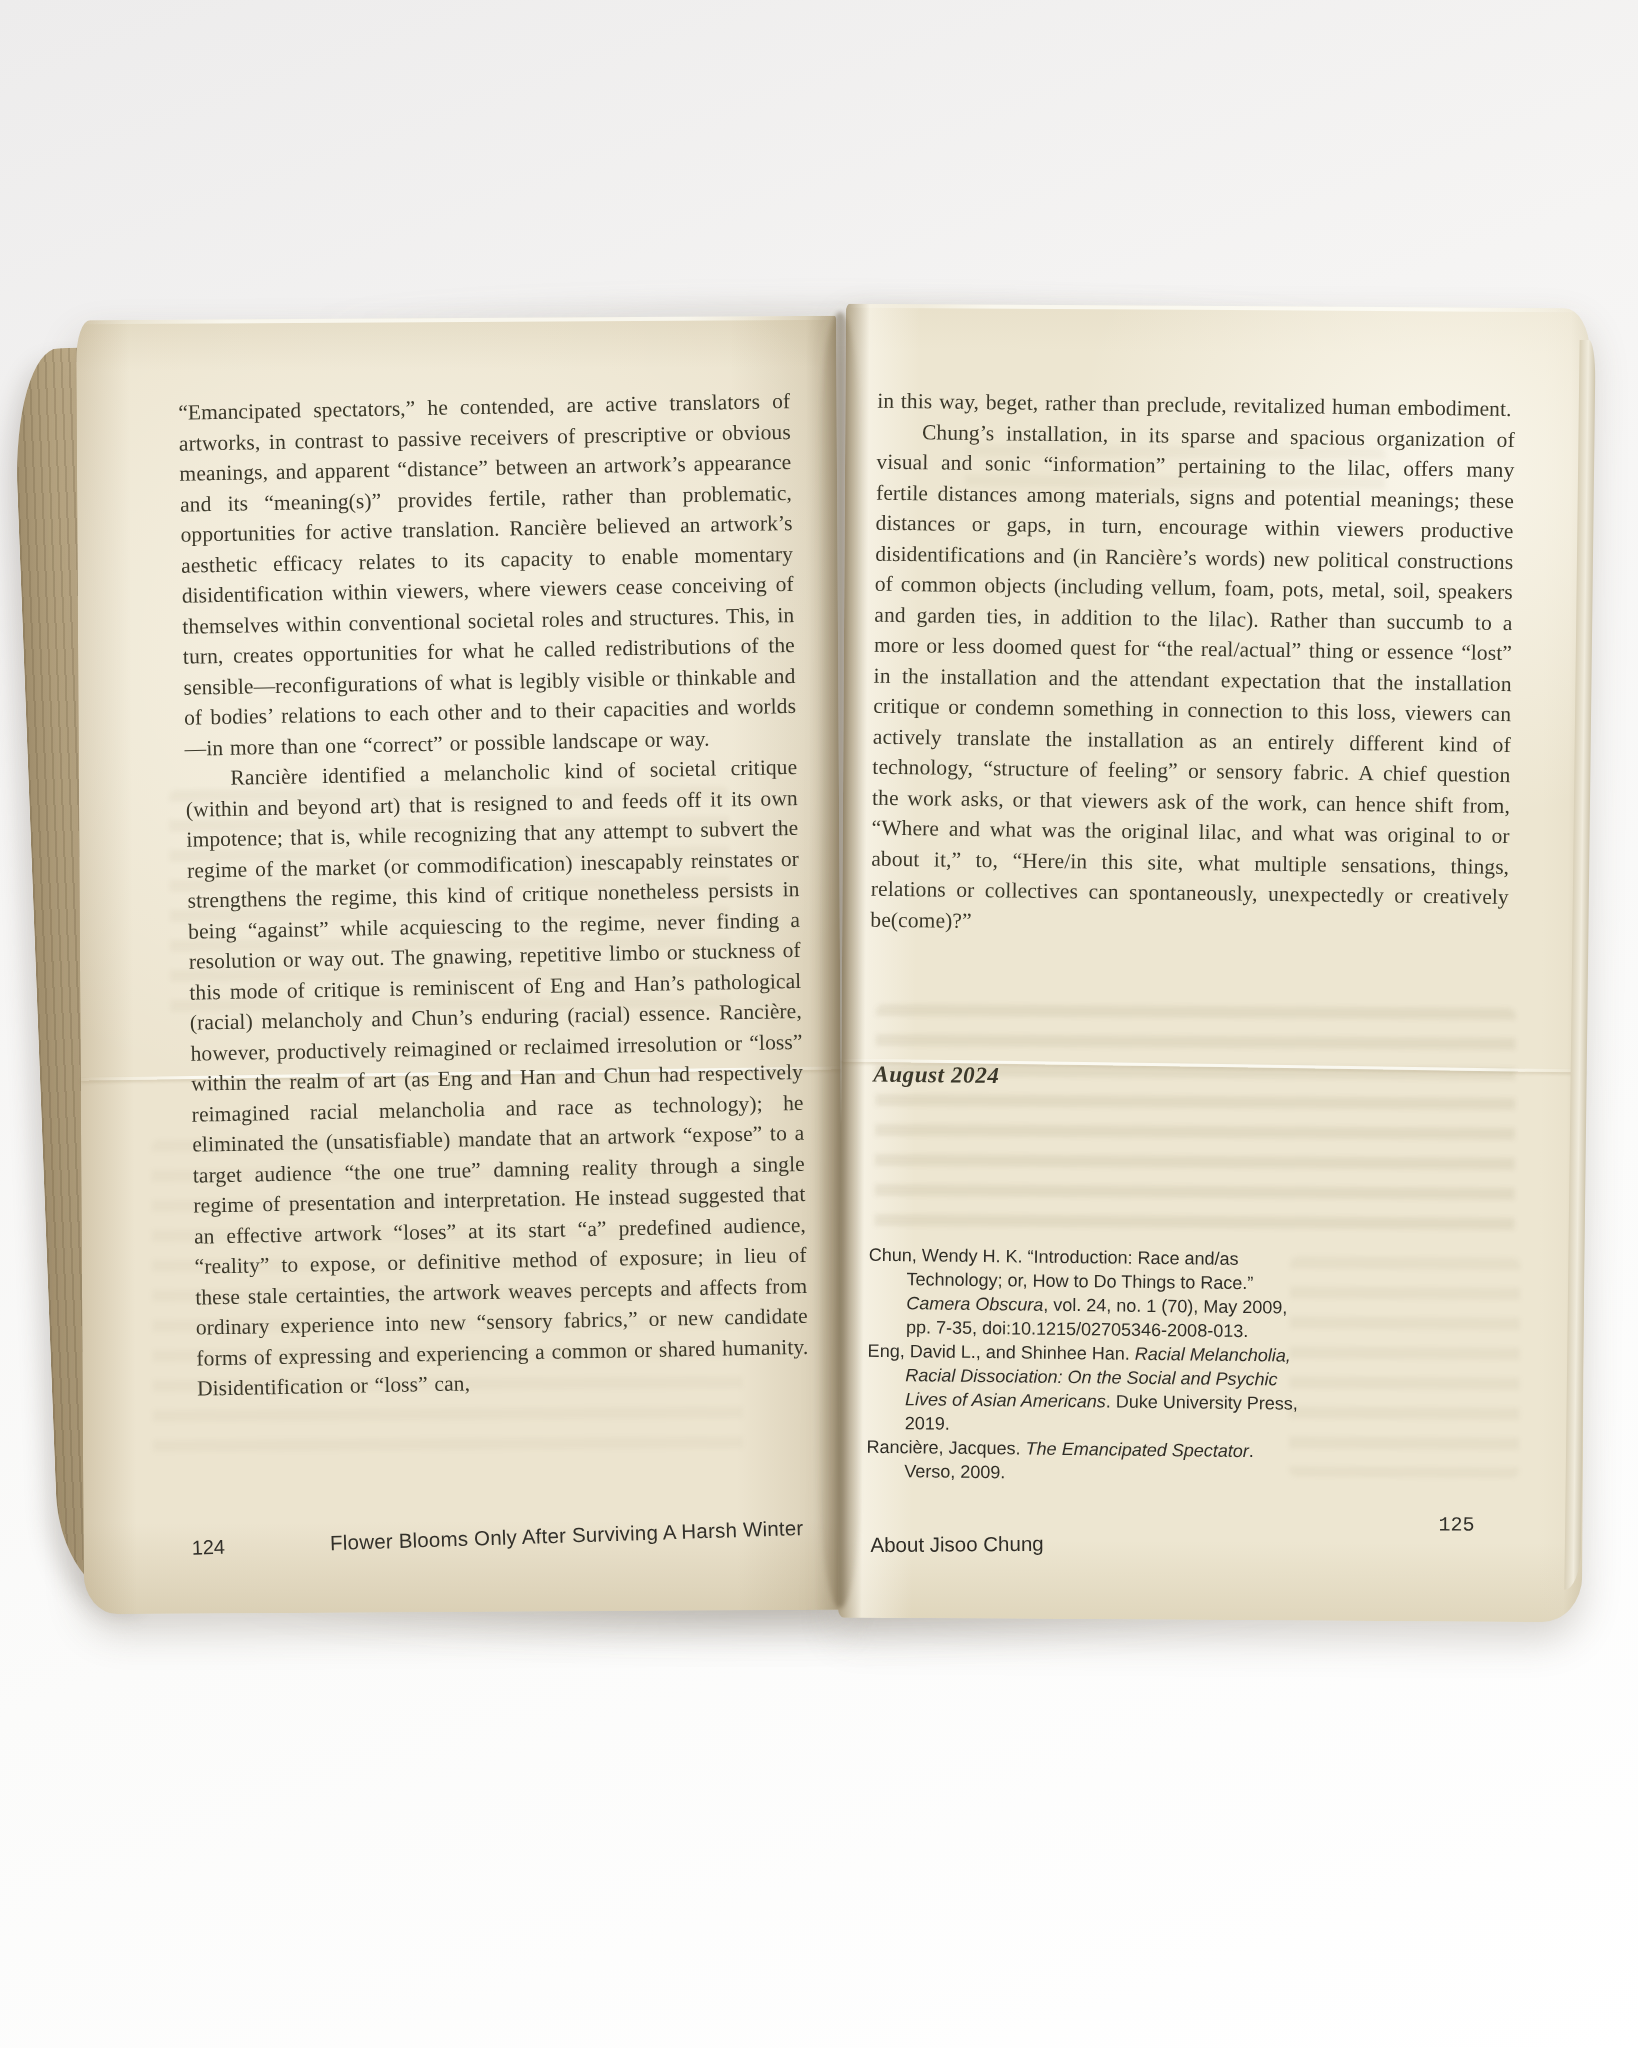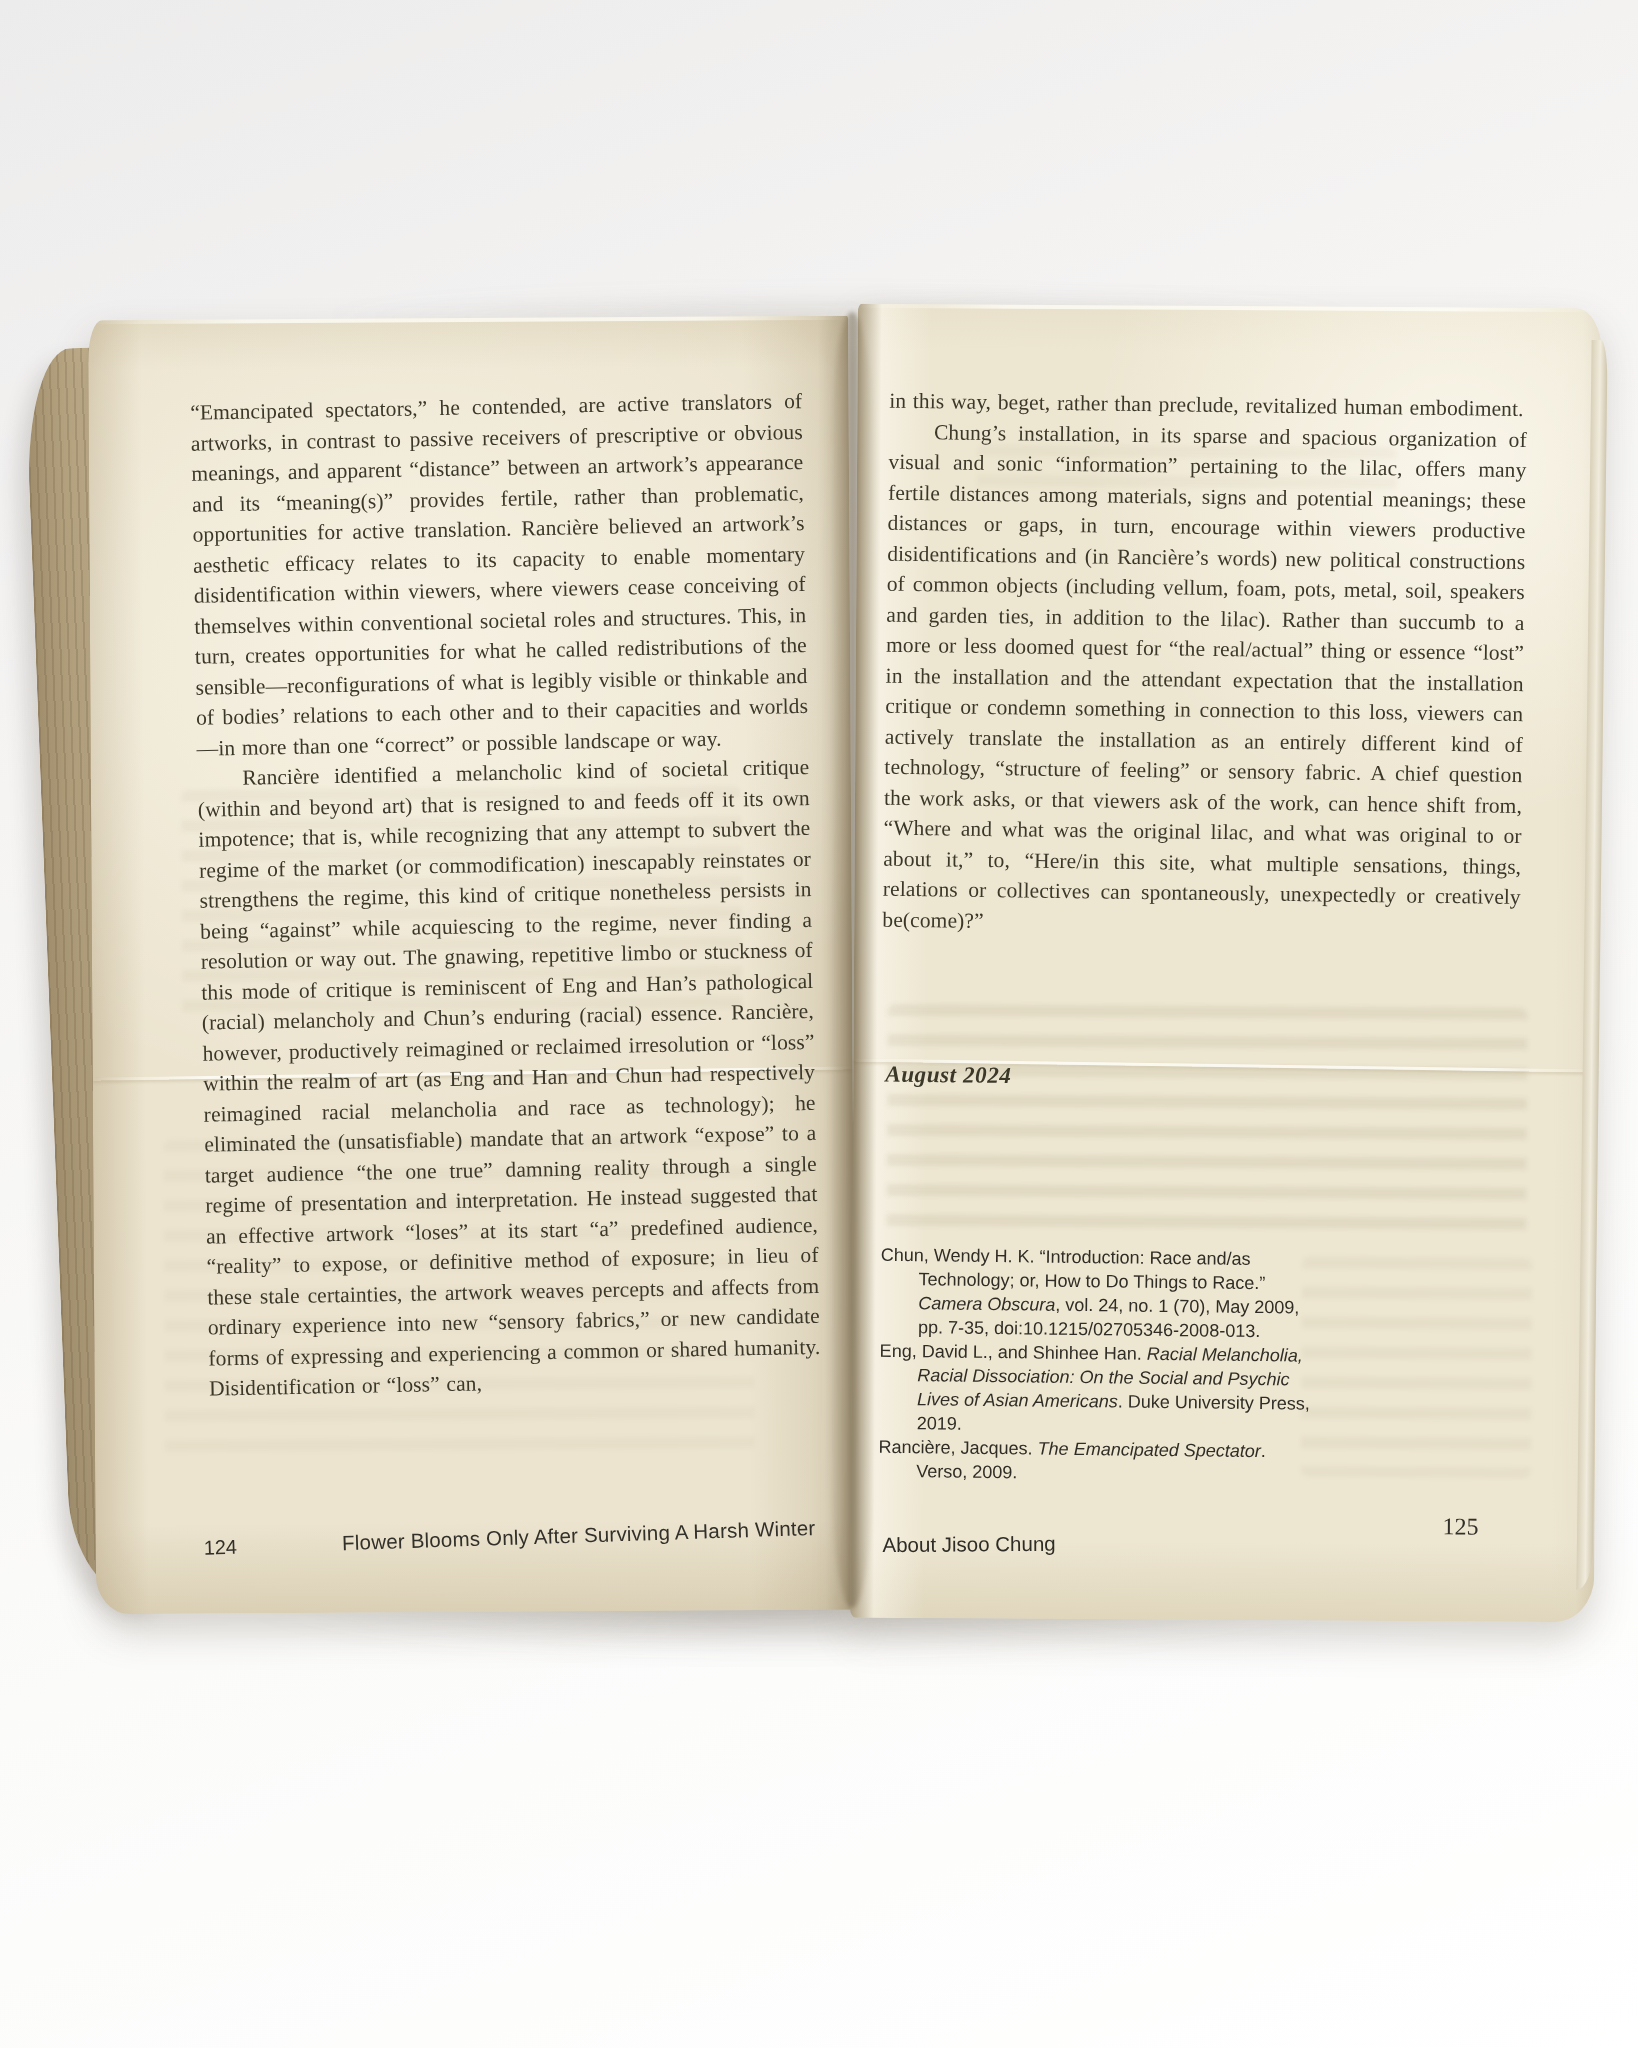--- a/index.html
+++ b/index.html
@@ -2,21 +2,21 @@
 <html><head>
 <meta charset="utf-8">
 <style>
   html,body{margin:0;padding:0;}
   body{
     width:1638px;height:2048px;
     background:linear-gradient(160deg,#edecec 0%,#f5f4f3 30%,#fbfbfa 65%,#ffffff 100%);
     overflow:hidden;
     font-family:"Liberation Serif","DejaVu Serif",serif;
   }
-  .scene{position:relative;width:1354px;height:2048px;margin-left:12px;}
+  .scene{position:relative;width:1354px;height:2048px;}
 
   
   .book-shadow{
     position:absolute;left:40px;top:1545px;width:1530px;height:130px;
     background:radial-gradient(50% 55% at 48% 40%, rgba(70,63,50,.25), rgba(70,63,50,0) 72%);
     filter:blur(14px);
   }
   .book-shadow-top{
     position:absolute;left:120px;top:270px;width:1420px;height:60px;
     background:radial-gradient(50% 60% at 50% 80%, rgba(120,112,95,.14), rgba(120,112,95,0) 75%);
@@ -135,23 +135,23 @@
     font-size:18px;line-height:24px;color:#2f2d26;
     transform:rotate(0.3deg);
   }
   .rp-biblio p{margin:0;padding-left:38px;text-indent:-38px;}
   .rp-footer-label{
     position:absolute;left:32px;top:1228px;
     font-family:"Liberation Sans","DejaVu Sans",sans-serif;
     font-size:20.5px;color:#2e2c26;transform:rotate(-0.8deg);
   }
   .rp-pagenum{
-    position:absolute;right:116px;top:1206px;
-    font-family:Liberation Serif, serif;
-    font-size:24px;color:#32302a;
+    position:absolute;right:108px;top:1206px;
+    font-family:Liberation Mono, monospace;
+    font-size:20px;color:#32302a;
   }
 </style>
 </head>
 <body>
 
 <div class="scene">
 
   <div class="book-shadow-top"></div>
   <div class="book-shadow"></div>
 

